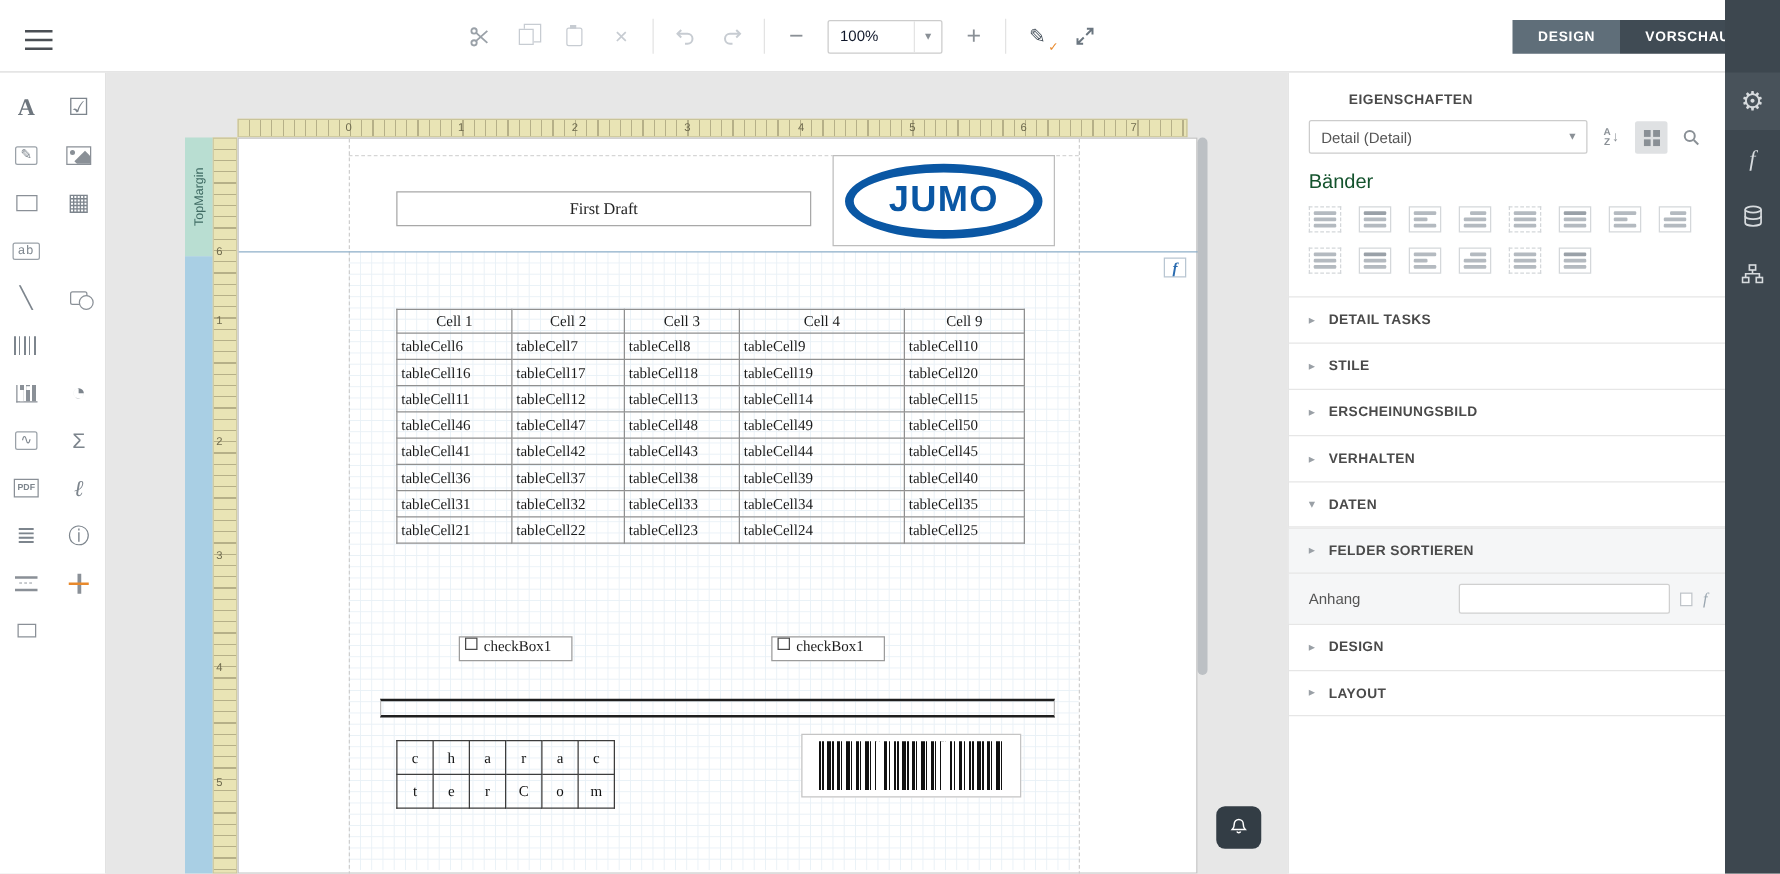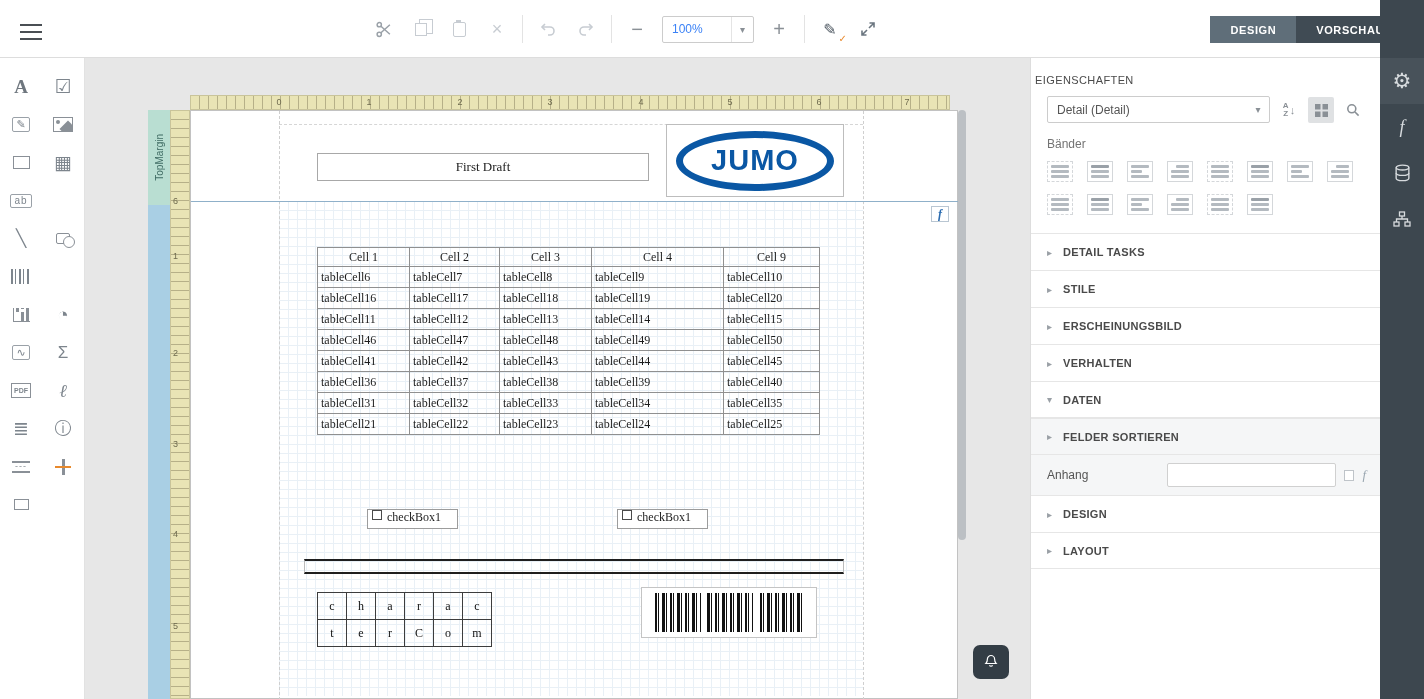--- a/index.html
+++ b/index.html
@@ -14,21 +14,21 @@
   .tb-center { position:absolute; left:370px; top:0; height:58px; display:flex; align-items:center; gap:12px; }
   .tbicon { width:26px; height:26px; display:flex; align-items:center; justify-content:center; color:#9aa1a8; font-size:17px; cursor:pointer; }
   .tbicon.dim { color:#c7ccd2; }
   .tbicon svg { display:block; }
   .tbsep { width:1px; height:28px; background:#e3e3e3; }
   .copy-ic { position:relative; width:12px; height:13px; border:1.5px solid #c7ccd2; background:#fff; }
   .copy-ic::before { content:""; position:absolute; left:3px; top:-5px; width:12px; height:13px; border:1.5px solid #c7ccd2; background:#fff; z-index:-1; }
   .paste-ic { position:relative; width:13px; height:15px; border:1.5px solid #c7ccd2; border-radius:2px; }
   .paste-ic::before { content:""; position:absolute; left:2.5px; top:-3px; width:5px; height:3px; background:#c7ccd2; }
   #zoombox { width:92px; height:27px; border:1px solid #ccc; border-radius:2px; display:flex; align-items:center; background:#fff; cursor:pointer; }
-  #zoombox .zval { flex:1; padding-left:9px; font-size:12px; color:#3b82f6; }
+  #zoombox .zval { flex:1; padding-left:9px; font-size:12px; color:#0f172a; }
   #zoombox .caret { width:22px; text-align:center; color:#8a9096; font-size:10px; border-left:1px solid #e4e4e4; line-height:25px; }
   .validate-ic { position:relative; color:#4c5660; font-size:16px; }
   .validate-ic em { position:absolute; right:-4px; bottom:-2px; font-style:normal; color:#e8892c; font-size:10px; font-weight:bold; }
   .tb-right { position:absolute; right:20px; top:16px; display:flex; }
   .mode-btn { height:27px; padding:0 20px; border:none; color:#fff; font-size:11px; font-weight:bold; letter-spacing:.6px; cursor:pointer; font-family:inherit; }
 
   
   #toolbox { position:absolute; left:0; top:58px; width:85px; height:641px; background:#fff; border-right:1px solid #e2e2e2; padding-top:10px; }
   #toolbox-grid { display:grid; grid-template-columns:1fr 1fr; row-gap:1px; }
   .tool { height:37px; display:flex; align-items:center; justify-content:center; color:#7d858d; cursor:pointer; }
@@ -103,31 +103,31 @@
       linear-gradient(90deg,transparent 0 46px,#fff 46px 51px,transparent 51px),
       linear-gradient(90deg,transparent 0 98px,#fff 98px 103px,transparent 103px),
       repeating-linear-gradient(90deg,#111 0 2px,#fff 2px 3px,#111 3px 4px,#fff 4px 7px,#111 7px 10px,#fff 10px 11px,#111 11px 12px,#fff 12px 15px); }
 
   #vscroll { position:absolute; left:872px; top:32px; width:10px; height:609px; }
   #vscroll .thumb { position:absolute; left:1px; top:20px; width:8px; height:430px; background:#bcc0c4; border-radius:4px; cursor:pointer; }
   #bell-btn { position:absolute; left:888px; top:587px; width:36px; height:34px; background:#333d45; border-radius:7px; display:flex; align-items:center; justify-content:center; cursor:pointer; }
 
   
   #props { position:absolute; left:1030px; top:58px; width:350px; height:641px; background:#fff; border-left:1px solid #ddd; font-size:12px; color:#555; }
-  #props .title { padding:16px 4px 10px; font-size:11px; font-weight:normal; letter-spacing:.4px; color:#4a4a4a; }
+  #props .title { padding:16px 4px 10px; font-size:11px; font-weight:bold; letter-spacing:.4px; color:#4a4a4a;margin-left:44px; }
   .selector-row { display:flex; align-items:flex-end; gap:6px; padding:0 14px 0 16px; }
   #band-select { flex:1; height:27px; border:1px solid #ccc; border-radius:2px; display:flex; align-items:center; cursor:pointer; background:#fff; }
   #band-select .sval { flex:1; padding-left:9px; font-size:12px; color:#555; }
   #band-select .caret { width:22px; text-align:center; color:#8a9096; font-size:10px; }
   .pbtn { width:26px; height:26px; border:none; background:#fff; border-radius:2px; display:flex; align-items:center; justify-content:center; cursor:pointer; color:#8a9096; }
   .pbtn.active { background:#dfe1e3; }
   .az-ic { display:flex; align-items:center; font-size:8px; font-weight:bold; color:#8a9096; line-height:1; }
   .az-ic .st { display:flex; flex-direction:column; }
   .az-ic .ar { font-size:11px; margin-left:1px; }
-  .bands-label { padding:14px 16px 8px; font-size:12px; color:#737373; }
+  .bands-label { padding:14px 16px 8px; font-size:16px; color:#14532d; }
   .band-row { display:flex; gap:14px; padding:2px 16px 10px; }
   .band-ico { width:26px; height:21px; border:1px solid #d4d7da; background:#fff; display:flex; flex-direction:column; gap:2px; padding:3px; cursor:pointer; }
   .band-ico i { display:block; flex:1; background:#b4bac0; border-radius:1px; }
   .band-ico.p1 i:nth-child(1){ background:#9aa1a8; }
   .band-ico.p2 i:nth-child(2){ width:60%; }
   .band-ico.p3 i:nth-child(1){ width:70%; align-self:flex-end; }
   .band-ico.p0 { border-style:dashed; }
   .sections { margin-top:8px; }
   .section-row { height:37px; display:flex; align-items:center; gap:8px; padding:0 16px; border-top:1px solid #e6e6e6; cursor:pointer; }
   .section-row .arr { color:#9aa0a6; font-size:10px; width:8px; }

